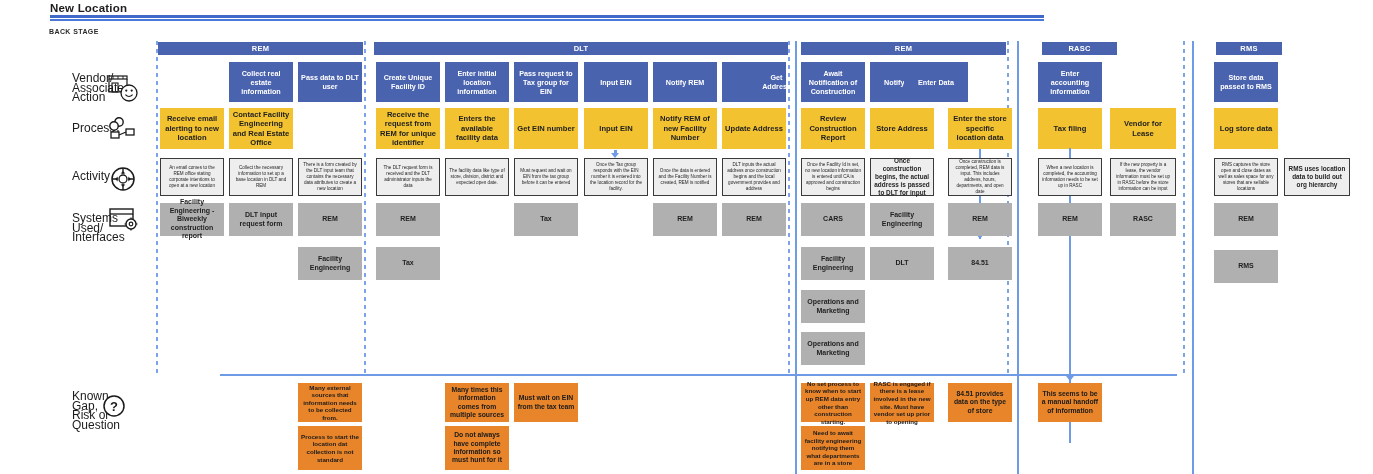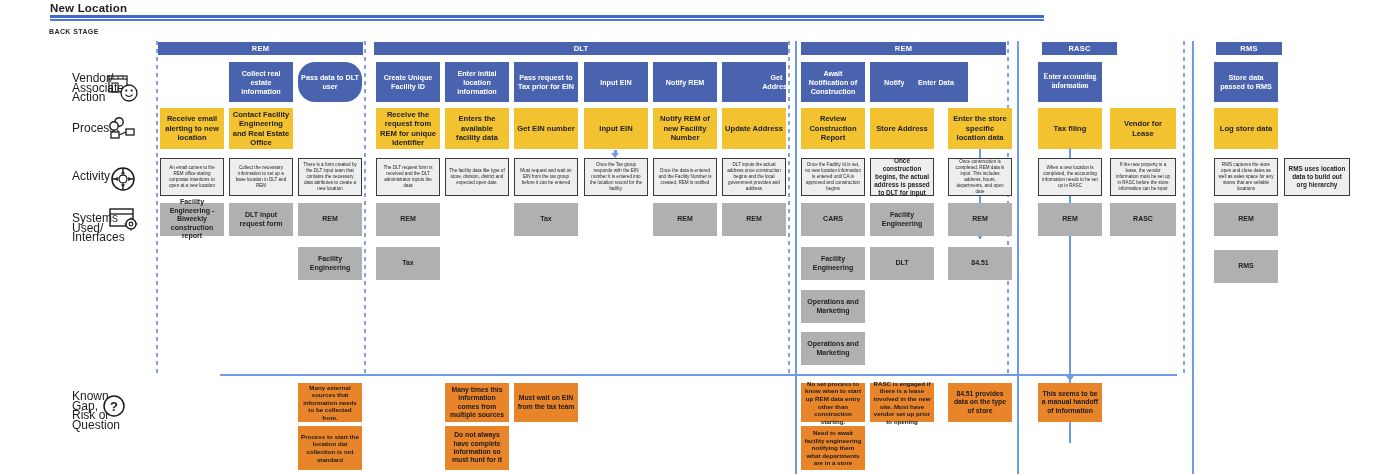--- a/index.html
+++ b/index.html
@@ -172,41 +172,41 @@
 
   <div class="card card-process" style="left:116px; top:108px; width:64px; height:41px;">Receive email alerting to new location</div>
   <div class="card card-activity" style="left:116px; top:158px; width:64px; height:38px;">An email comes to the REM office stating corporate intentions to open at a new location</div>
   <div class="card card-system" style="left:116px; top:203px; width:64px; height:33px;">Facility Engineering - Biweekly construction report</div>
 
   <div class="card card-vendor" style="left:185px; top:62px; width:64px; height:40px;">Collect real estate information</div>
   <div class="card card-process" style="left:185px; top:108px; width:64px; height:41px;">Contact Facility Engineering and Real Estate Office</div>
   <div class="card card-activity" style="left:185px; top:158px; width:64px; height:38px;">Collect the necessary information to set up a base location in DLT and REM</div>
   <div class="card card-system" style="left:185px; top:203px; width:64px; height:33px;">DLT input request form</div>
 
-  <div class="card card-vendor" style="left:254px; top:62px; width:64px; height:40px;border-radius:17px;">Pass data to DLT user</div>
+  <div class="card card-vendor" style="left:254px; top:62px; width:64px; height:40px;">Pass data to DLT user</div>
   <div class="card card-activity" style="left:254px; top:158px; width:64px; height:38px;">There is a form created by the DLT input team that contains the necessary data attributes to create a new location</div>
   <div class="card card-system" style="left:254px; top:203px; width:64px; height:33px;">REM</div>
   <div class="card card-system" style="left:254px; top:247px; width:64px; height:33px;">Facility Engineering</div>
 
   <div class="card card-gap" style="left:254px; top:383px; width:64px; height:39px;">Many external sources that information needs to be collected from.</div>
   <div class="card card-gap" style="left:254px; top:426px; width:64px; height:44px;">Process to start the location dat collection is not standard</div>
 
   <div class="card card-vendor" style="left:332px; top:62px; width:64px; height:40px;">Create Unique Facility ID</div>
   <div class="card card-process" style="left:332px; top:108px; width:64px; height:41px;">Receive the request from REM for unique identifier</div>
   <div class="card card-activity" style="left:332px; top:158px; width:64px; height:38px;">The DLT request form is received and the DLT administrator inputs the data</div>
   <div class="card card-system" style="left:332px; top:203px; width:64px; height:33px;">REM</div>
   <div class="card card-system" style="left:332px; top:247px; width:64px; height:33px;">Tax</div>
 
   <div class="card card-vendor" style="left:401px; top:62px; width:64px; height:40px;">Enter initial location information</div>
   <div class="card card-process" style="left:401px; top:108px; width:64px; height:41px;">Enters the available facility data</div>
   <div class="card card-activity" style="left:401px; top:158px; width:64px; height:38px;">The facility data like type of store, division, district and expected open date.</div>
   <div class="card card-gap big" style="left:401px; top:383px; width:64px; height:39px;">Many times this information comes from multiple sources</div>
   <div class="card card-gap big" style="left:401px; top:426px; width:64px; height:44px;">Do not always have complete information so must hunt for it</div>
 
-  <div class="card card-vendor" style="left:470px; top:62px; width:64px; height:40px;">Pass request to Tax prior for EIN</div>
+  <div class="card card-vendor" style="left:470px; top:62px; width:64px; height:40px;">Pass request to Tax group for EIN</div>
   <div class="card card-process" style="left:470px; top:108px; width:64px; height:41px;">Get EIN number</div>
   <div class="card card-activity" style="left:470px; top:158px; width:64px; height:38px;">Must request and wait on EIN from the tax group before it can be entered</div>
   <div class="card card-system" style="left:470px; top:203px; width:64px; height:33px;">Tax</div>
   <div class="card card-gap big" style="left:470px; top:383px; width:64px; height:39px;">Must wait on EIN from the tax team</div>
 
   <div class="card card-vendor" style="left:540px; top:62px; width:64px; height:40px;">Input EIN</div>
   <div class="card card-process" style="left:540px; top:108px; width:64px; height:41px;">Input EIN</div>
   <div class="conn" style="left:570px; top:150px; height:5px;"></div>
   <div class="conn-head" style="left:567px; top:153px;"></div>
   <div class="card card-activity" style="left:540px; top:158px; width:64px; height:38px;">Once the Tax group responds with the EIN number it is entered into the location record for the facility.</div>
@@ -240,21 +240,21 @@
 
   <div class="card card-vendor" style="left:860px; top:62px; width:64px; height:40px;">Enter Data</div>
   <div class="card card-process" style="left:904px; top:108px; width:64px; height:41px;">Enter the store specific location data</div>
   <div class="conn-thin" style="left:935px; top:149px; height:90px;"></div>
   <div class="conn-head" style="left:932px; top:234px;"></div>
   <div class="card card-activity" style="left:904px; top:158px; width:64px; height:38px;">Once construction is completed, REM data is input. This includes address, hours, departments, and open date</div>
   <div class="card card-system" style="left:904px; top:203px; width:64px; height:33px;">REM</div>
   <div class="card card-system" style="left:904px; top:247px; width:64px; height:33px;">84.51</div>
   <div class="card card-gap big" style="left:904px; top:383px; width:64px; height:39px;">84.51 provides data on the type of store</div>
 
-  <div class="card card-vendor" style="left:994px; top:62px; width:64px; height:40px;font-family:Liberation Serif, serif;">Enter accounting information</div>
+  <div class="card card-vendor" style="left:994px; top:62px; width:64px; height:40px;">Enter accounting information</div>
   <div class="card card-process" style="left:994px; top:108px; width:64px; height:41px;">Tax filing</div>
   <div class="conn-thin" style="left:1025px; top:148px; height:295px;"></div>
   <div class="conn-head" style="left:1022px; top:376px;"></div>
   <div class="card card-activity" style="left:994px; top:158px; width:64px; height:38px;">When a new location is completed, the accounting information needs to be set up in RASC</div>
   <div class="card card-system" style="left:994px; top:203px; width:64px; height:33px;">REM</div>
   <div class="card card-gap big" style="left:994px; top:383px; width:64px; height:39px;">This seems to be a manual handoff of information</div>
 
   <div class="card card-process" style="left:1066px; top:108px; width:66px; height:41px;">Vendor for Lease</div>
   <div class="card card-activity" style="left:1066px; top:158px; width:66px; height:38px;">If the new property is a lease, the vendor information must be set up in RASC before the store information can be input</div>
   <div class="card card-system" style="left:1066px; top:203px; width:66px; height:33px;">RASC</div>

